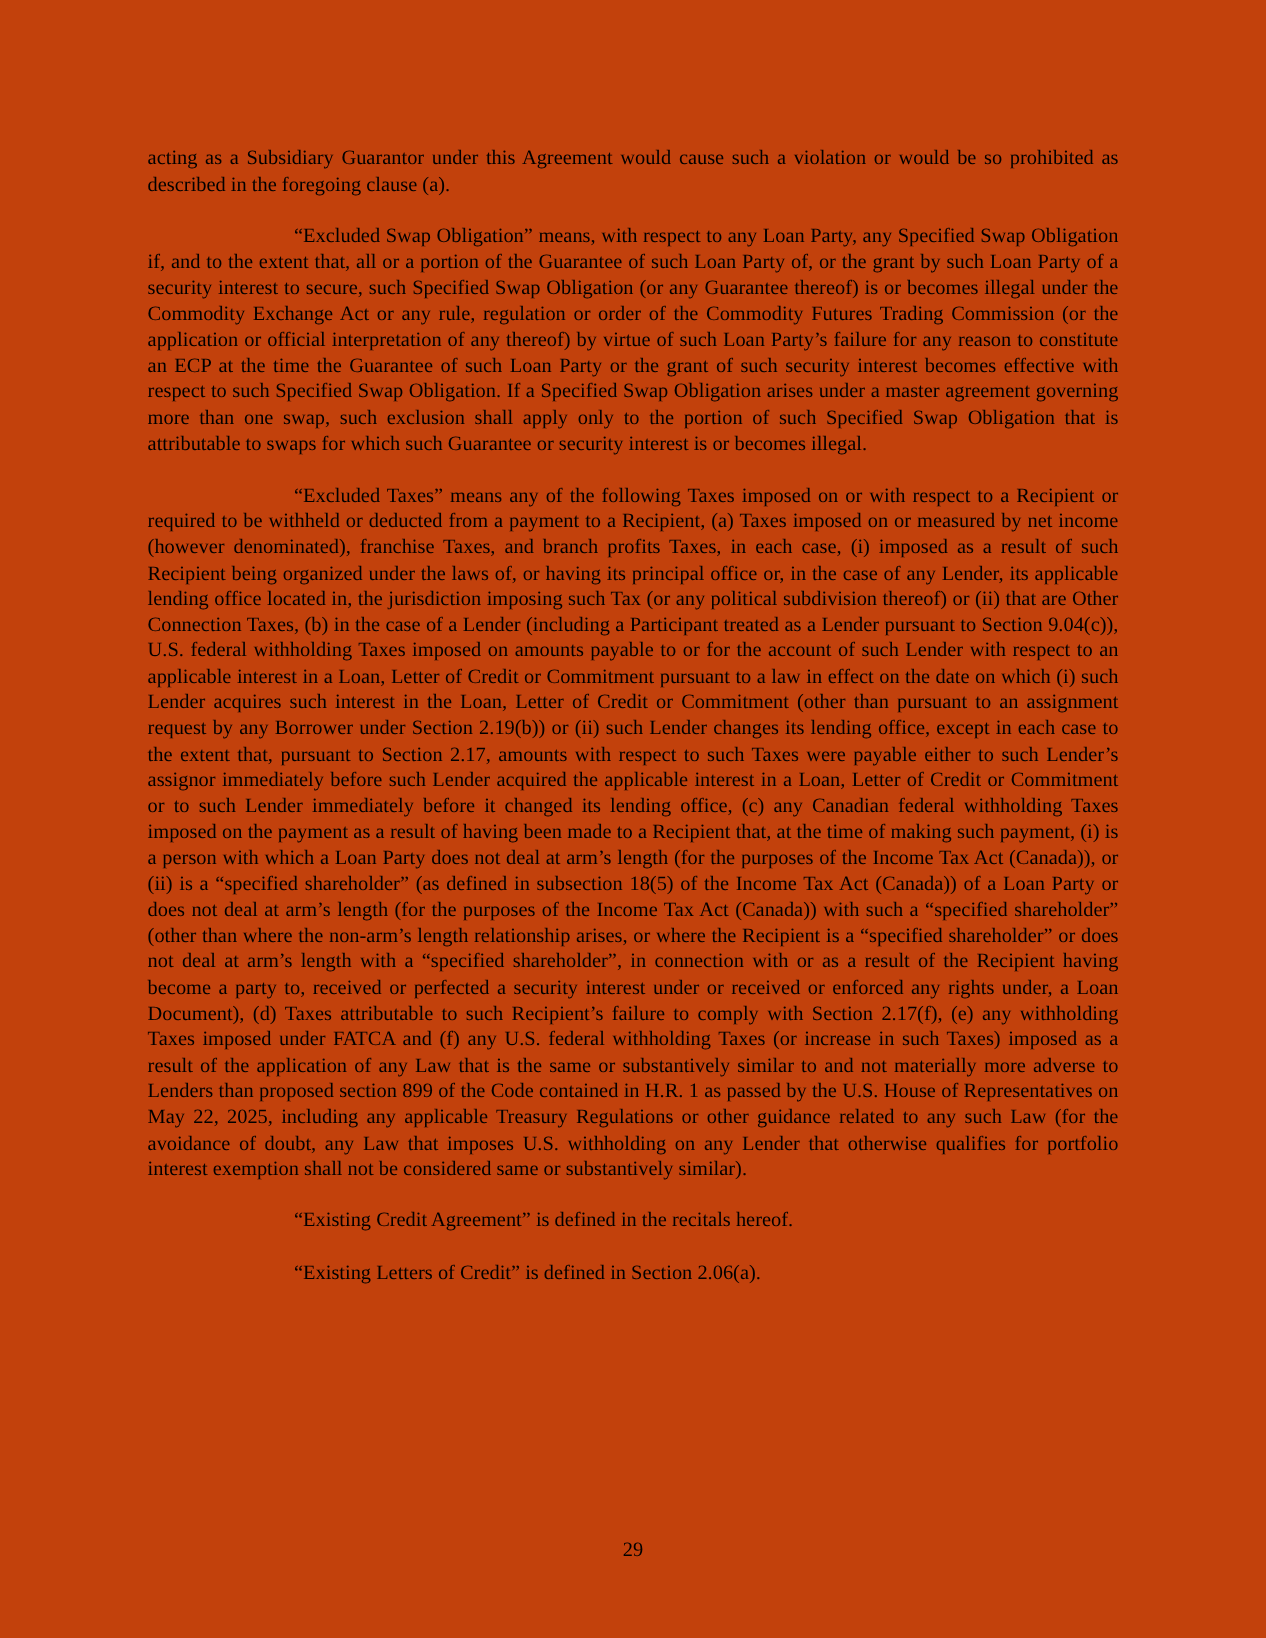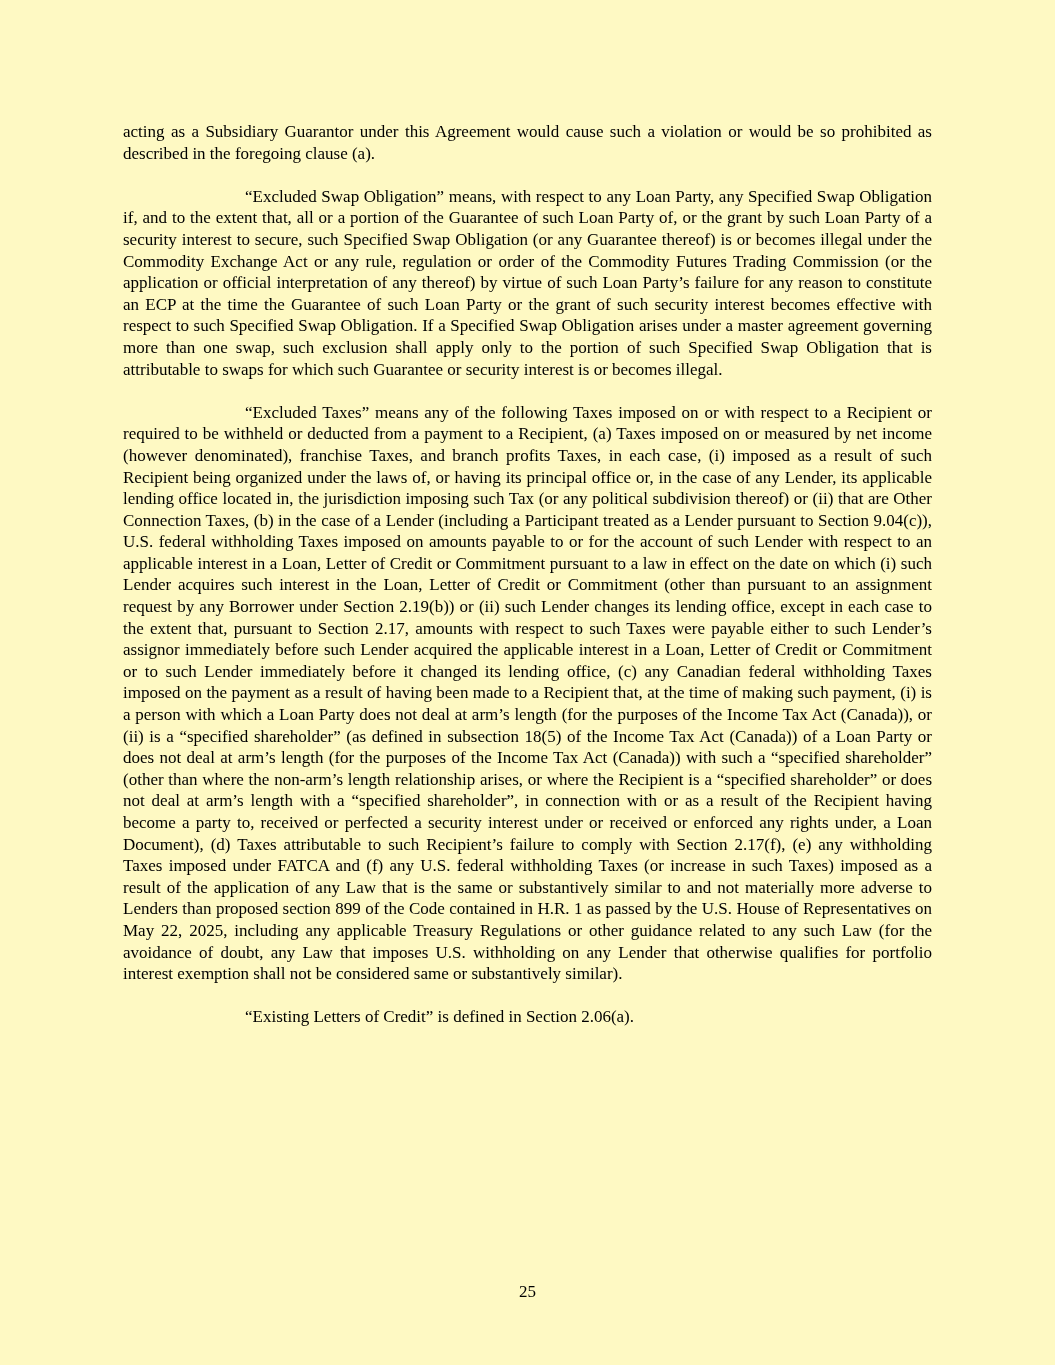--- a/index.html
+++ b/index.html
@@ -2,21 +2,21 @@
 <html><head>
 <meta charset="utf-8">
 <style>
   * { box-sizing: border-box; }
   html, body { margin: 0; padding: 0; background: #ffffff; }
 
   .page {
     position: relative;
     width: 1055px;
     height: 1365px;
-    background: #fef9c3;
+    background: #c2410c;
     font-family: "Liberation Serif", "DejaVu Serif", serif;
     font-size: 17px;
     line-height: 21.6px;
     color: #000000;
     overflow: hidden;
   }
 
   .content {
     position: absolute;
     left: 123px;
@@ -54,20 +54,21 @@
 
 <div class="page">
   <div class="content">
 
     <p class="para"><span>acting as a Subsidiary Guarantor under this Agreement would cause such a violation or would be so prohibited as described in the foregoing clause (a).</span></p>
 
     <p class="para indent"><span>“</span><span class="defined-term">Excluded Swap Obligation</span><span>” means, with respect to any Loan Party, any Specified Swap Obligation if, and to the extent that, all or a portion of the Guarantee of such Loan Party of, or the grant by such Loan Party of a security interest to secure, such Specified Swap Obligation (or any Guarantee thereof) is or becomes illegal under the Commodity Exchange Act or any rule, regulation or order of the Commodity Futures Trading Commission (or the application or official interpretation of any thereof) by virtue of such Loan Party’s failure for any reason to constitute an ECP at the time the Guarantee of such Loan Party or the grant of such security interest becomes effective with respect to such Specified Swap Obligation.  If a Specified Swap Obligation arises under a master agreement governing more than one swap, such exclusion shall apply only to the portion of such Specified Swap Obligation that is attributable to swaps for which such Guarantee or security interest is or becomes illegal.</span></p>
 
     <p class="para indent"><span>“</span><span class="defined-term">Excluded Taxes</span><span>” means any of the following Taxes imposed on or with respect to a Recipient or required to be withheld or deducted from a payment to a Recipient, (a) Taxes imposed on or measured by net income (however denominated), franchise Taxes, and branch profits Taxes, in each case, (i) imposed as a result of such Recipient being organized under the laws of, or having its principal office or, in the case of any Lender, its applicable lending office located in, the jurisdiction imposing such Tax (or any political subdivision thereof) or (ii) that are Other Connection Taxes, (b) in the case of a Lender (including a Participant treated as a Lender pursuant to Section 9.04(c)), U.S. federal withholding Taxes imposed on amounts payable to or for the account of such Lender with respect to an applicable interest in a Loan, Letter of Credit or Commitment pursuant to a law in effect on the date on which (i) such Lender acquires such interest in the Loan, Letter of Credit or Commitment (other than pursuant to an assignment request by any Borrower under Section 2.19(b)) or (ii) such Lender changes its lending office, except in each case to the extent that, pursuant to Section 2.17, amounts with respect to such Taxes were payable either to such Lender’s assignor immediately before such Lender acquired the applicable interest in a Loan, Letter of Credit or Commitment or to such Lender immediately before it changed its lending office, (c) any Canadian federal withholding Taxes imposed on the payment as a result of having been made to a Recipient that, at the time of making such payment, (i) is a person with which a Loan Party does not deal at arm’s length (for the purposes of the Income Tax Act (Canada)), or (ii) is a “specified shareholder” (as defined in subsection 18(5) of the Income Tax Act (Canada)) of a Loan Party or does not deal at arm’s length (for the purposes of the Income Tax Act (Canada)) with such a “specified shareholder” (other than where the non-arm’s length relationship arises, or where the Recipient is a “specified shareholder” or does not deal at arm’s length with a “specified shareholder”, in connection with or as a result of the Recipient having become a party to, received or perfected a security interest under or received or enforced any rights under, a Loan Document), (d) Taxes attributable to such Recipient’s failure to comply with Section 2.17(f), (e) any withholding Taxes imposed under FATCA and (f) any U.S. federal withholding Taxes (or increase in such Taxes) imposed as a result of the application of any Law that is the same or substantively similar to and not materially more adverse to Lenders than proposed section 899 of the Code contained in H.R. 1 as passed by the U.S. House of Representatives on May 22, 2025, including any applicable Treasury Regulations or other guidance related to any such Law (for the avoidance of doubt, any Law that imposes U.S. withholding on any Lender that otherwise qualifies for portfolio interest exemption shall not be considered same or substantively similar).</span></p>
 
+    <p class="para single-line"><span>“</span><span class="defined-term">Existing Credit Agreement</span><span>” is defined in the recitals hereof.</span></p>
 
     <p class="para single-line"><span>“</span><span class="defined-term">Existing Letters of Credit</span><span>” is defined in Section 2.06(a).</span></p>
 
 
   </div>
 
-  <div class="page-number">25</div>
+  <div class="page-number">29</div>
 </div>
 
 </body></html>

